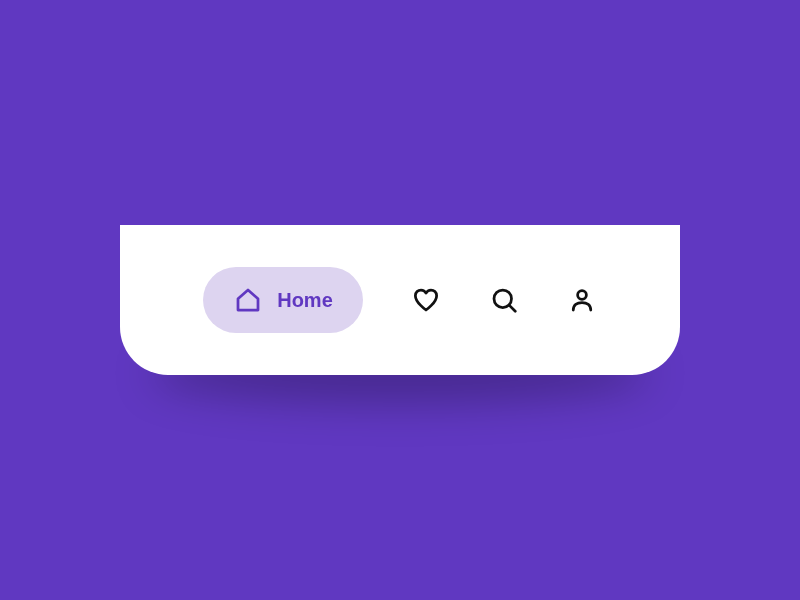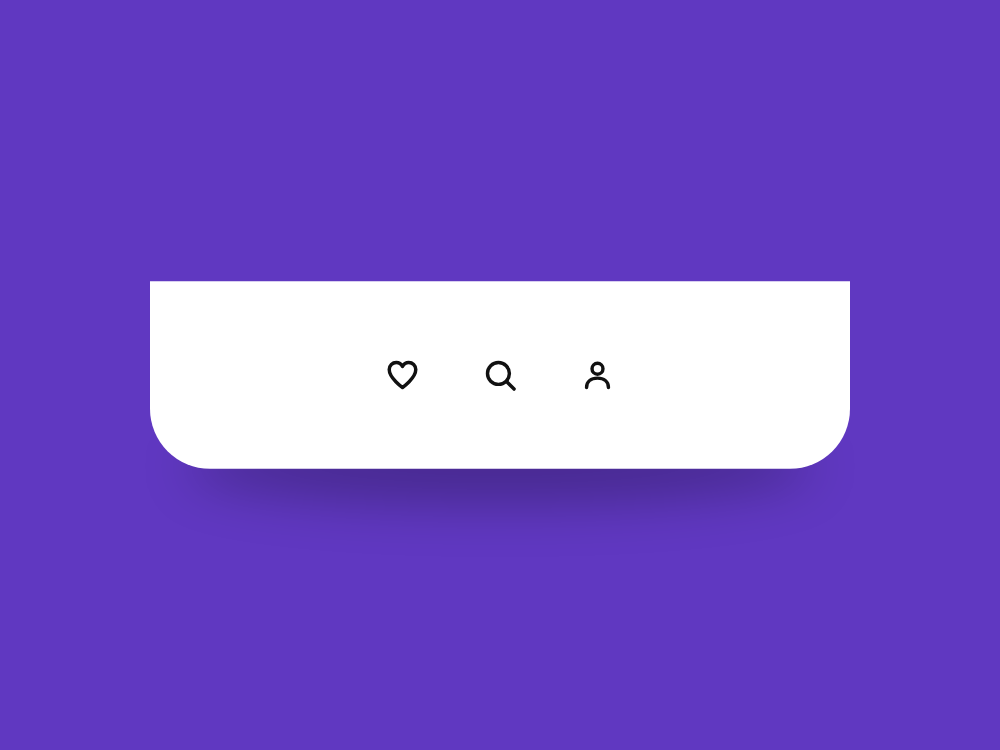--- a/index.html
+++ b/index.html
@@ -80,20 +80,28 @@
       stroke-linejoin: round;
     }
   </style>
 </head>
 <body>
 
 <div class="nav-container">
   <div class="shadow"></div>
   <nav class="nav-bar">
 
+    <div class="nav-item active">
+      <span class="icon-wrap">
+        <svg viewBox="0 0 24 24">
+          <path d="M4 11 L12 4 L20 11 V20 H4 Z"></path>
+        </svg>
+      </span>
+      <span class="label">Home</span>
+    </div>
 
     <div class="nav-item">
       <span class="icon-wrap">
         <svg viewBox="0 0 24 24">
           <path d="M12 20 C12 20 3.5 14 3.5 8.5 C3.5 5.9 5.6 4 8 4 C9.8 4 11.3 5.1 12 6.5 C12.7 5.1 14.2 4 16 4 C18.4 4 20.5 5.9 20.5 8.5 C20.5 14 12 20 12 20 Z"></path>
         </svg>
       </span>
     </div>
 
     <div class="nav-item">

